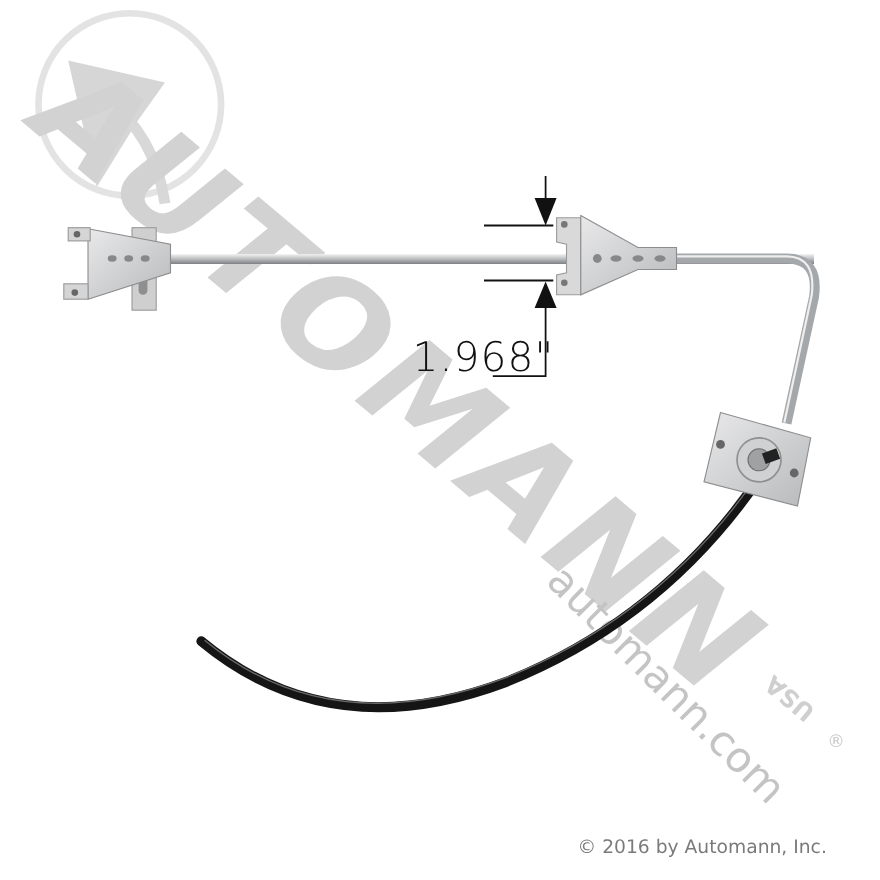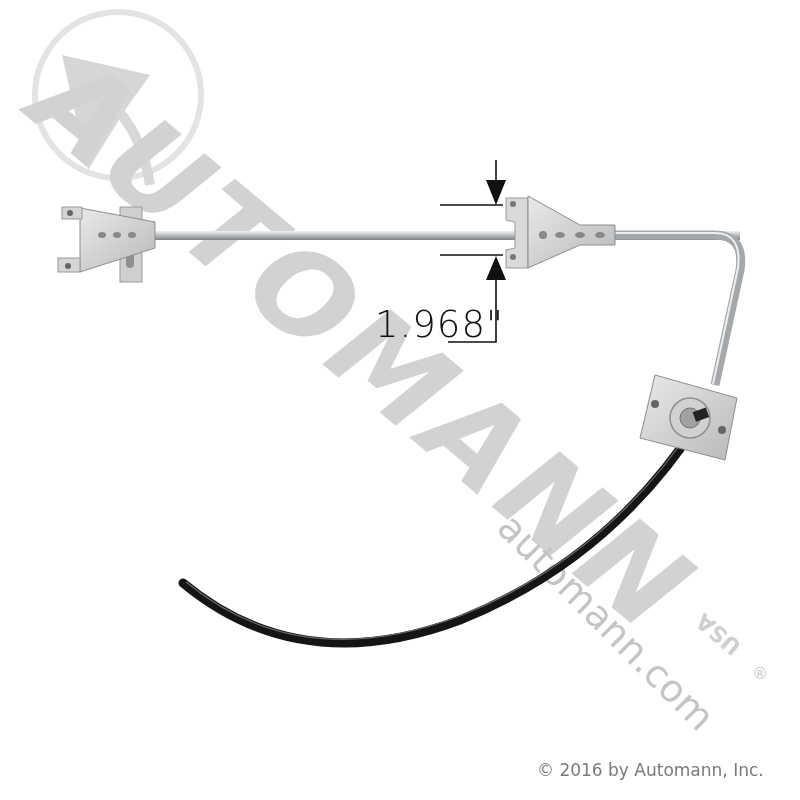--- a/index.html
+++ b/index.html
@@ -4,21 +4,21 @@
 <style>
   html, body { margin: 0; padding: 0; background: #ffffff; }
   body { width: 800px; height: 800px; position: relative; overflow: hidden; font-family: "Liberation Sans", sans-serif; }
   .layer { position: absolute; left: 0; top: 0; width: 800px; height: 800px; }
   .wm-text { position: absolute; color: #cfcfcf; font-family: "DejaVu Sans", sans-serif; white-space: nowrap; transform-origin: 0 0; }
   .wm-url { left: 520px; top: 505px; font-size: 38px; transform: rotate(45deg); color: #c4c4c4; }
   .wm-brand { left: 95px; top: 30px; font-size: 118px; font-weight: bold; letter-spacing: 6px; transform: rotate(40deg); color: #d2d2d2; font-style: italic; }
   .wm-usa { left: 730px; top: 660px; font-size: 22px; font-weight: bold; transform: rotate(-140deg); color: #cfcfcf; }
   .wm-reg { left: 752px; top: 664px; font-size: 16px; color: #c8c8c8; }
   .dim-label { position: absolute; left: 375px; top: 303px; font-size: 37px; color: #111; letter-spacing: 1px; font-family: "DejaVu Sans", sans-serif; font-weight: 300; }
-  .copyright { position: absolute; left: 537px; top: 760px; font-size: 17px; color: #7a7a7a; font-family: "DejaVu Sans", sans-serif; }
+  .copyright { position: absolute; left: 525px; top: 760px; font-size: 17px; color: #7a7a7a; font-family: "DejaVu Sans", sans-serif; }
 </style>
 </head>
 <body>
 
 <svg class="layer" viewBox="0 0 800 800">
   <circle cx="118" cy="95" r="83" fill="none" stroke="#e3e3e3" stroke-width="6"></circle>
   <path d="M62 55 L150 75 L125 110 L88 170 Z" fill="#d6d6d6"></path>
   <path d="M95 90 Q140 120 150 185" fill="none" stroke="#d8d8d8" stroke-width="10"></path>
 </svg>
 <div class="wm-text wm-brand">AUTOMANN</div>

